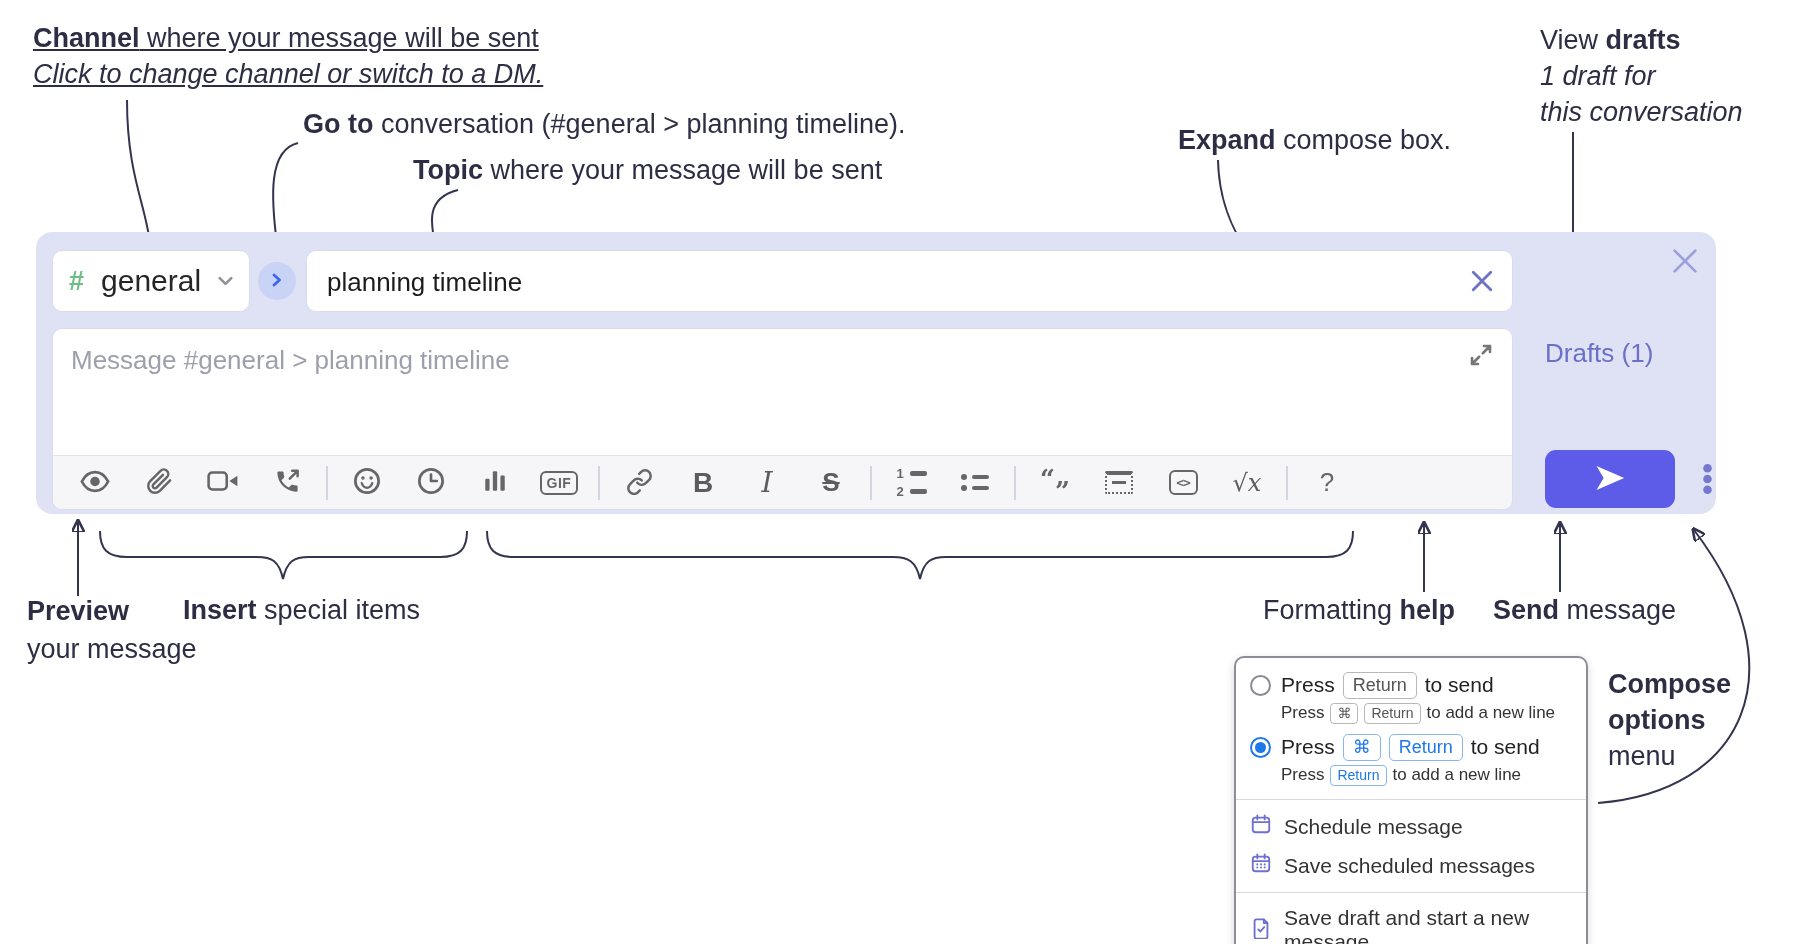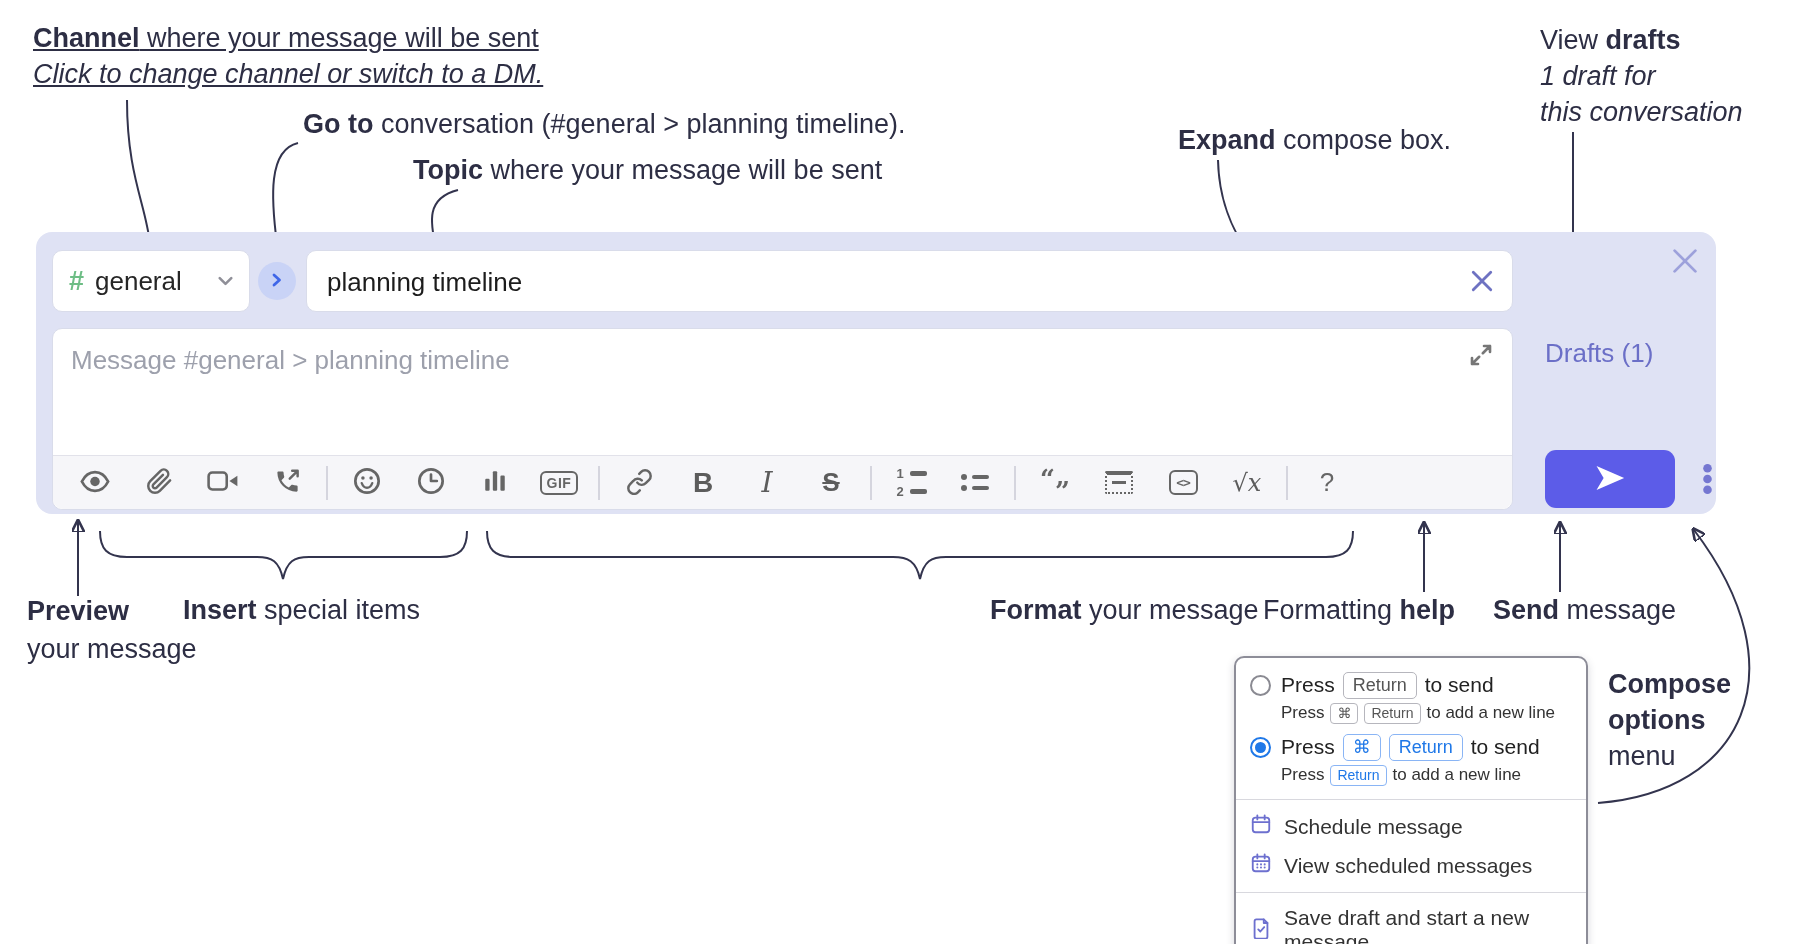--- a/index.html
+++ b/index.html
@@ -15,21 +15,21 @@
   #wires{position:absolute;left:0;top:0;pointer-events:none;}
   #wires path{stroke:#33344e;stroke-width:2;fill:none;}
 
   
   .compose{position:absolute;left:36px;top:232px;width:1680px;height:282px;
            background:#dfe2f4;border-radius:16px;}
   .whitebox{position:absolute;background:#fff;border:1px solid #d9dcea;border-radius:10px;box-sizing:border-box;}
 
   .channelbox{left:16px;top:18px;width:198px;height:62px;display:flex;align-items:center;padding:0 16px;cursor:pointer;}
   .hash{font-size:27px;font-weight:700;color:#6dbd85;}
-  .chan-label{font-size:26px;color:#262626;margin-left:11px;}
+  .chan-label{font-size:30px;color:#262626;margin-left:17px;}
   .chan-chevron{margin-left:auto;}
 
   .gotobtn{position:absolute;left:222px;top:30px;width:38px;height:38px;border-radius:50%;
            background:#c9d3f6;border:none;display:flex;align-items:center;justify-content:center;cursor:pointer;}
 
   .topicbox{left:270px;top:18px;width:1207px;height:62px;}
   .topicbox input{position:absolute;left:18px;top:0;height:100%;width:1120px;border:none;outline:none;
                   background:transparent;font-family:inherit;font-size:26px;color:#1c1c1c;}
   .topic-clear{position:absolute;right:16px;top:17px;width:28px;height:28px;border:none;background:none;cursor:pointer;padding:0;}
 
@@ -336,23 +336,20 @@
 
   <div class="note" style="left:27px;top:592px;line-height:38px;">
     <div><b>Preview</b></div>
     <div>your message</div>
   </div>
 
   <div class="note" style="left:183px;top:592px;">
     <b>Insert</b><span> special items</span>
   </div>
 
-  <div class="note" style="left:990px;top:592px;">
-    <b>Format</b><span> your message</span>
-  </div>
 
   <div class="note" style="left:1263px;top:592px;">
     <span>Formatting </span><b>help</b>
   </div>
 
   <div class="note" style="left:1493px;top:592px;">
     <b>Send</b><span> message</span>
   </div>
 
   <div class="note" style="left:1608px;top:666px;">
@@ -412,21 +409,21 @@
             <g fill="#6d70cf" stroke="none">
               <circle cx="8" cy="13.5" r="1.1"></circle>
               <circle cx="12" cy="13.5" r="1.1"></circle>
               <circle cx="16" cy="13.5" r="1.1"></circle>
               <circle cx="8" cy="17" r="1.1"></circle>
               <circle cx="12" cy="17" r="1.1"></circle>
               <circle cx="16" cy="17" r="1.1"></circle>
             </g>
           </svg>
       </span>
-      <span>View scheduled messages</span>
+      <span>Save scheduled messages</span>
     </div>
 
     <div class="pm-div"></div>
 
     <div class="pm-item">
       <span>
         <svg width="22" height="22" viewBox="0 0 24 24" fill="none" stroke="#6d70cf" stroke-width="2" stroke-linecap="round" stroke-linejoin="round">
             <path d="M5,4.5 a2,2 0 0 1 2,-2 h8 l4,4 v15 a2,2 0 0 1 -2,2 h-10 a2,2 0 0 1 -2,-2 z"></path>
             <path d="M15,2.5 V6.5 H19"></path>
             <path d="M9,13.5 l2.3,2.3 L15.5,11"></path>

